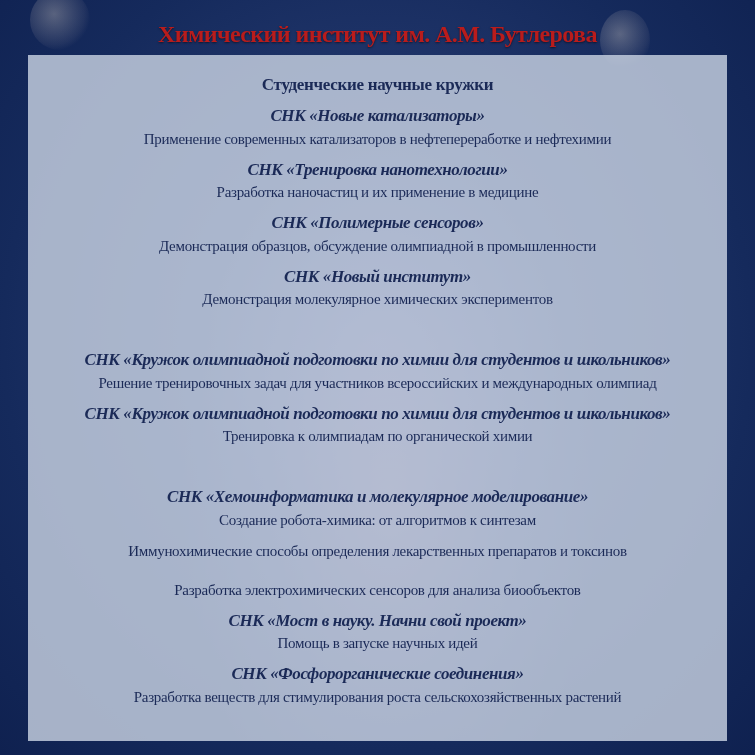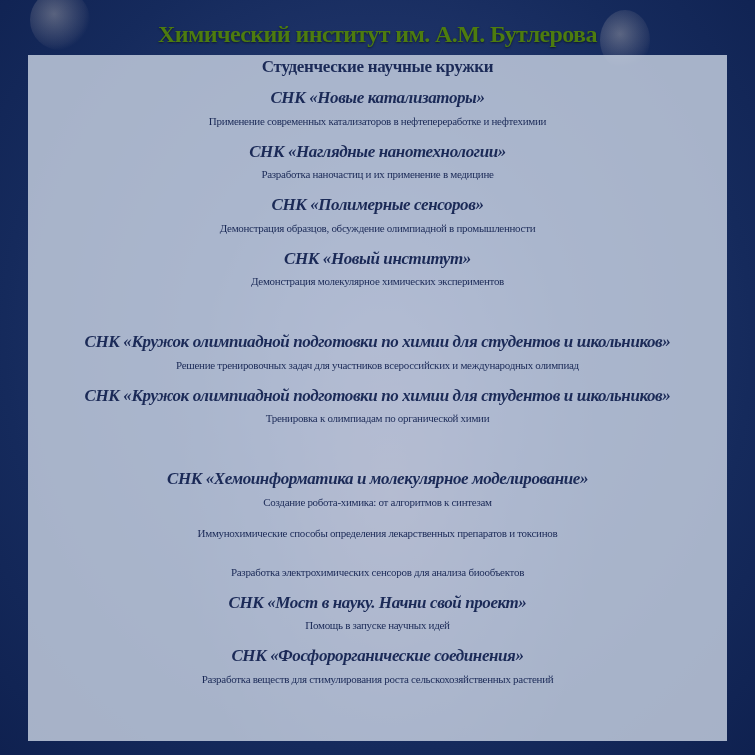--- a/index.html
+++ b/index.html
@@ -12,41 +12,41 @@
       position: absolute; left: 180px; top: 120px; width: 420px; height: 620px;
       background: radial-gradient(ellipse at 50% 60%, rgba(190,140,170,0.35) 0%, rgba(120,110,170,0.18) 40%, rgba(0,0,0,0) 70%);
       pointer-events: none;
     }
     .orb { position: absolute; border-radius: 50%; pointer-events: none;
       background: radial-gradient(circle at 40% 40%, rgba(220,210,200,0.35), rgba(120,120,140,0.15) 60%, rgba(0,0,0,0) 72%); }
     .orb.o1 { left: 30px; top: -10px; width: 60px; height: 60px; }
     .orb.o2 { left: 600px; top: 10px; width: 50px; height: 60px; }
     .title {
       position: absolute; left: 0; top: 18px; width: 755px; text-align: center;
-      color: #4d7c0f; font-family: "Liberation Serif", serif; font-weight: bold;
+      color: #b91c1c; font-family: "Liberation Serif", serif; font-weight: bold;
       font-size: 24px; letter-spacing: -0.6px; line-height: 32px;
       text-shadow: 0 1px 2px rgba(0,0,0,0.5);
     }
     .panel {
       position: absolute; left: 28px; top: 55px; width: 699px; height: 686px;
       background: rgba(200, 210, 226, 0.82);
-      box-sizing: border-box; padding-top: 0;
+      box-sizing: border-box; padding-top: 18px;
       color: #1b2a57; text-align: center;
       font-family: "Liberation Serif", serif;
     }
     .heading {
       font-weight: bold; font-size: 17px; line-height: 24px; letter-spacing: -0.3px;
     }
     .club { margin: 8px; text-align: center; }
     .club-name {
       font-weight: bold; font-style: italic; font-size: 17px; line-height: 22.5px;
       letter-spacing: -0.4px; padding: 0 40px;
     }
     .club-desc {
-      font-size: 11px; line-height: 23px; letter-spacing: -0.3px; padding: 0 6px;
+      font-size: 15px; line-height: 23px; letter-spacing: -0.3px; padding: 0 6px;
     }
     .gap { height: 22px; }
     .gap-sm { height: 8px; }
   </style>
 </head>
 <body>
 
 <div class="bg-glow"></div>
 <div class="orb o1"></div>
 <div class="orb o2"></div>
@@ -54,21 +54,21 @@
 <div class="title">Химический институт им. А.М. Бутлерова</div>
 
 <div class="panel">
   <div class="heading">Студенческие научные кружки</div>
 
   <div class="club">
     <div class="club-name">СНК «Новые катализаторы»</div>
     <div class="club-desc">Применение современных катализаторов в нефтепереработке и нефтехимии</div>
   </div>
   <div class="club">
-    <div class="club-name">СНК «Наглядные нанотехнологии»</div>
+    <div class="club-name">СНК «Тренировка нанотехнологии»</div>
     <div class="club-desc">Разработка наночастиц и их применение в медицине</div>
   </div>
   <div class="club">
     <div class="club-name">СНК «Полимерные сенсоров»</div>
     <div class="club-desc">Демонстрация образцов, обсуждение олимпиадной в промышленности</div>
   </div>
   <div class="club">
     <div class="club-name">СНК «Новый институт»</div>
     <div class="club-desc">Демонстрация молекулярное химических экспериментов</div>
   </div>

